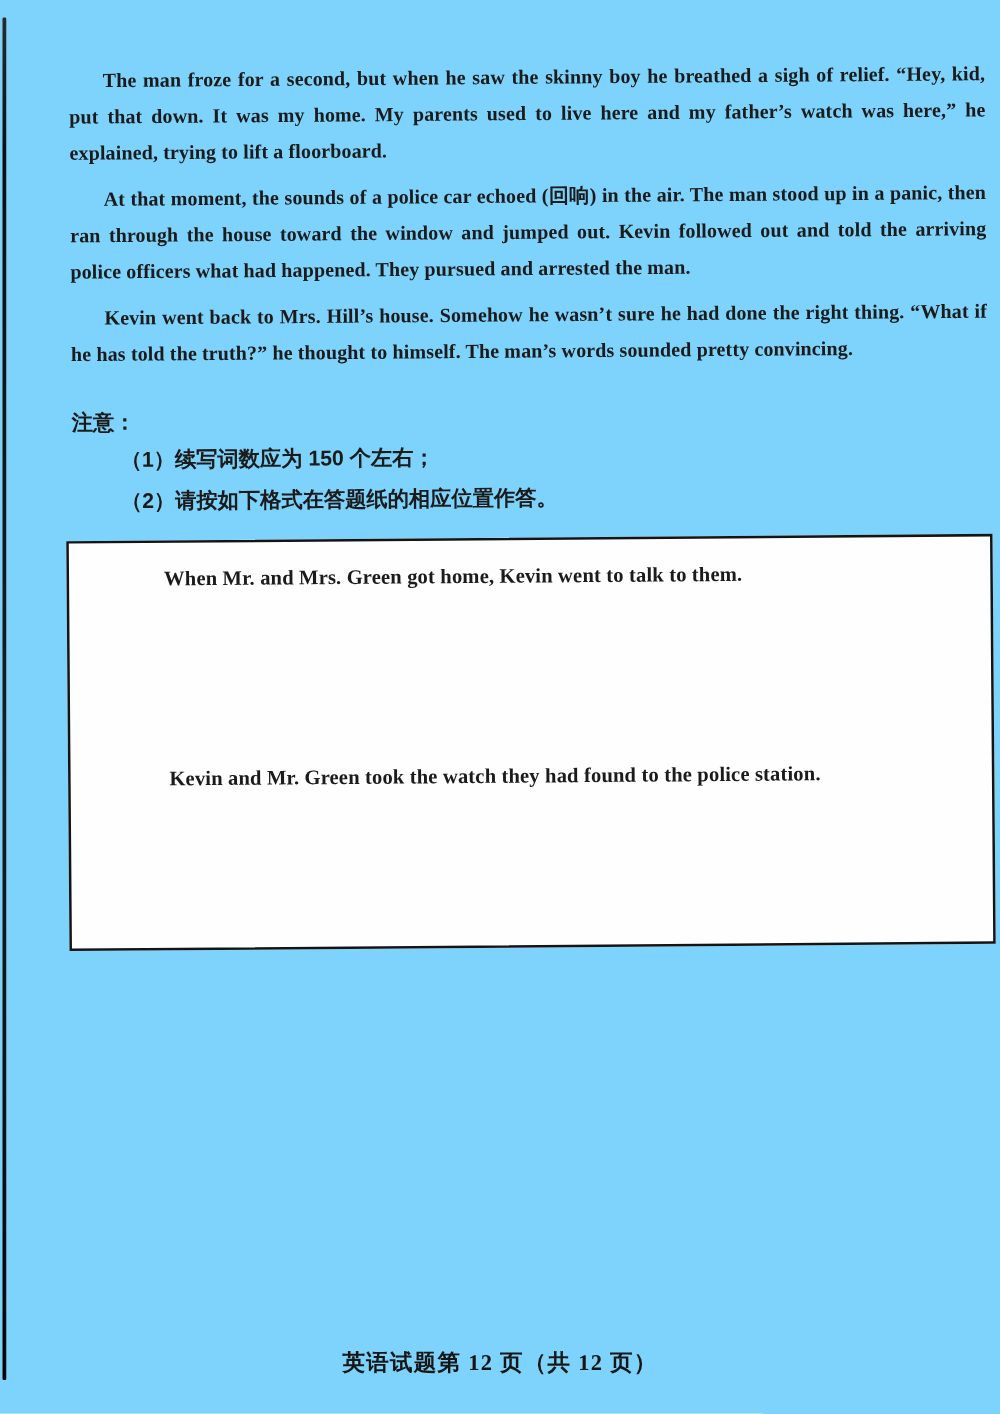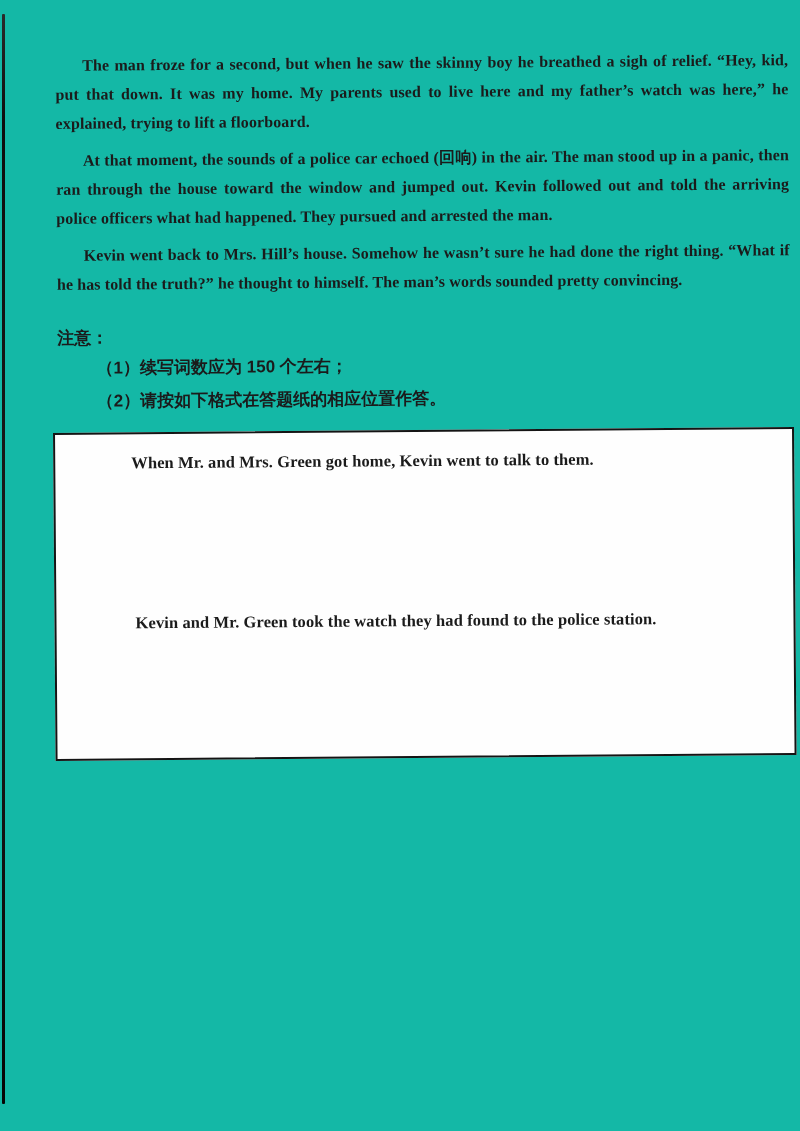--- a/index.html
+++ b/index.html
@@ -2,21 +2,21 @@
 <html><head>
 <meta charset="utf-8">
 <style>
   * { margin: 0; padding: 0; box-sizing: border-box; }
   html, body { background: #ffffff; }
   .page {
     position: relative;
     width: 800px;
     height: 1131px;
     margin: 0 auto;
-    background: #14b8a6;
+    background: #7dd3fc;
     overflow: hidden;
     font-family: "Liberation Serif", serif;
     color: #1b1b1b;
   }
   
   .scan-edge {
     position: absolute;
     left: 2px;
     top: 14px;
     width: 3px;
@@ -116,14 +116,15 @@
       <div class="note-item">（2）请按如下格式在答题纸的相应位置作答。</div>
     </div>
 
     <div class="answer-box">
       <p class="box-sentence s1">When Mr. and Mrs. Green got home, Kevin went to talk to them.</p>
       <p class="box-sentence s2">Kevin and Mr. Green took the watch they had found to the police station.</p>
     </div>
 
   </div>
 
+  <div class="footer">英语试题第 12 页（共 12 页）</div>
 
 </div>
 
 </body></html>

